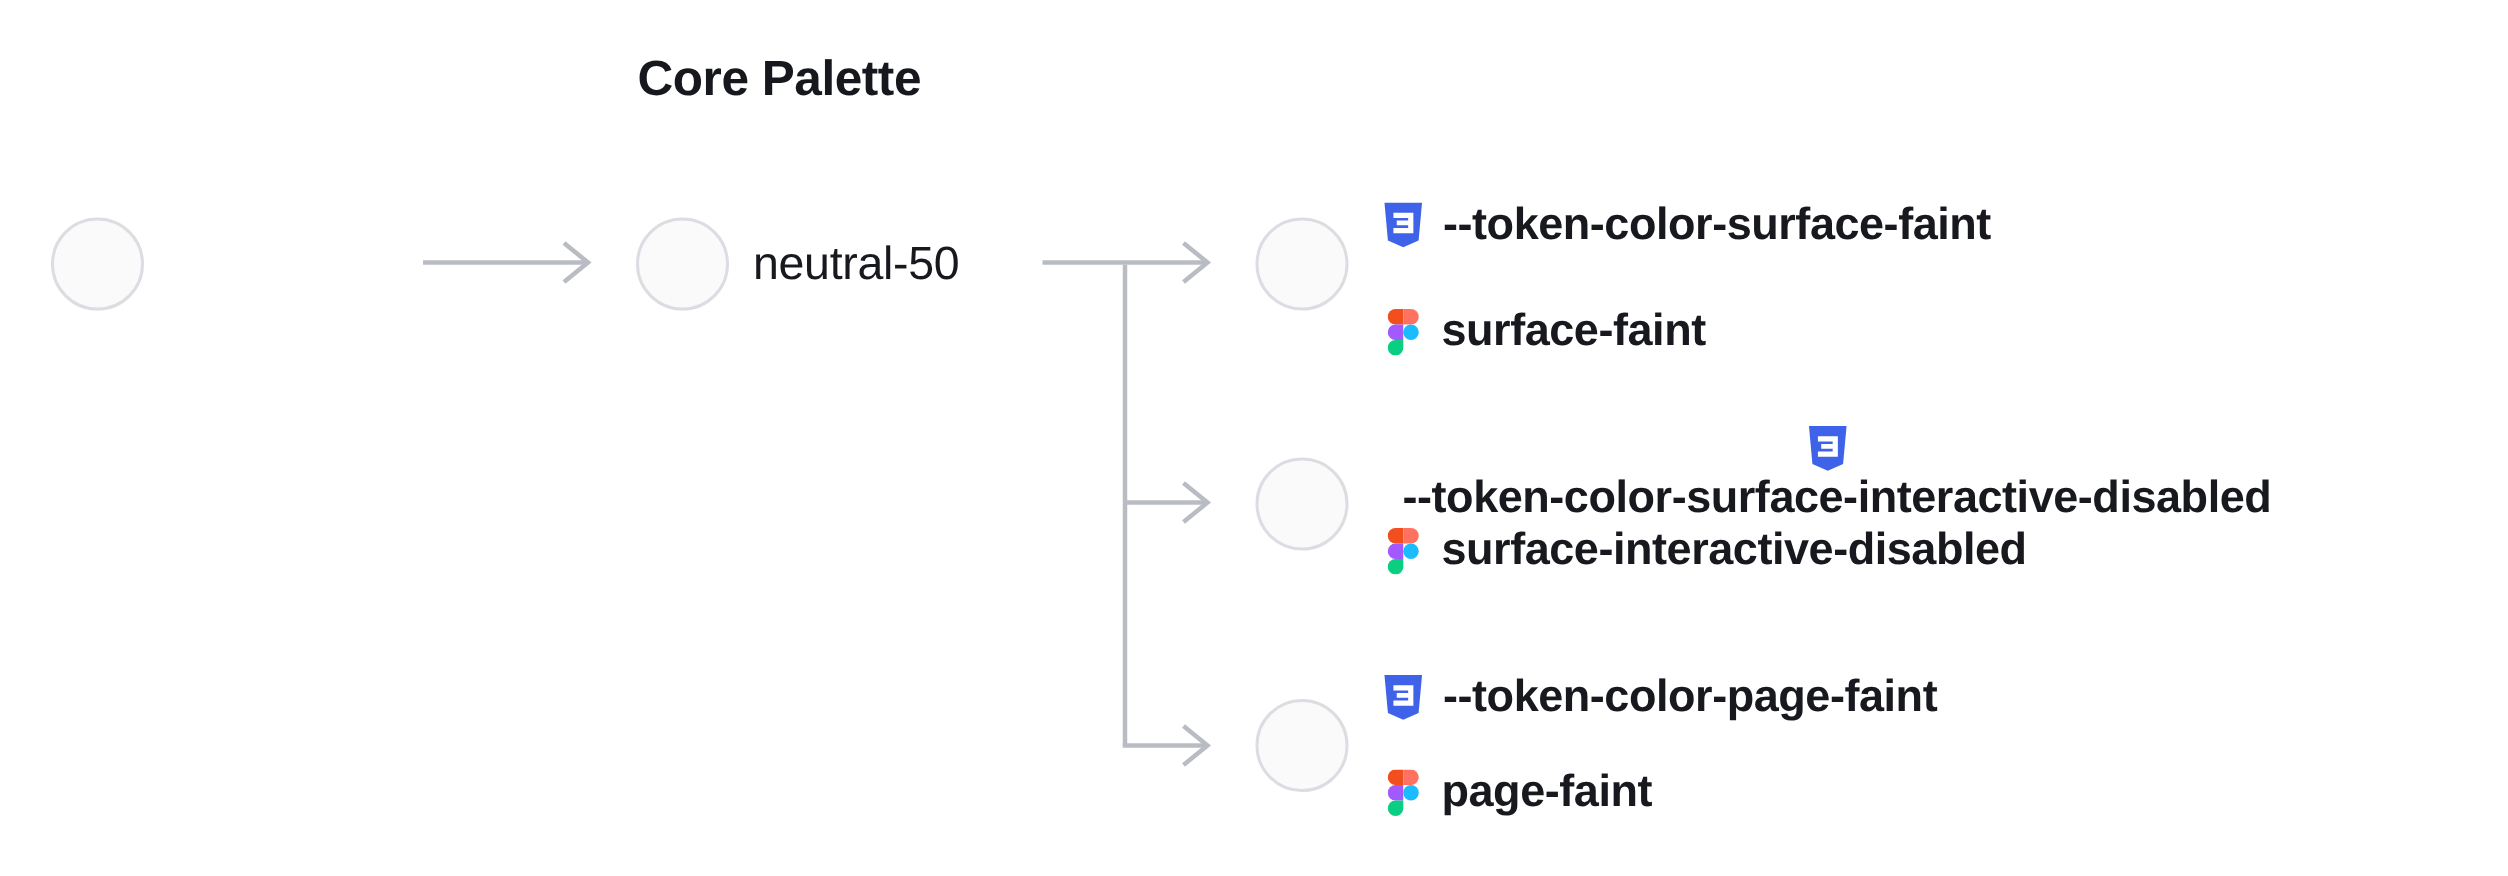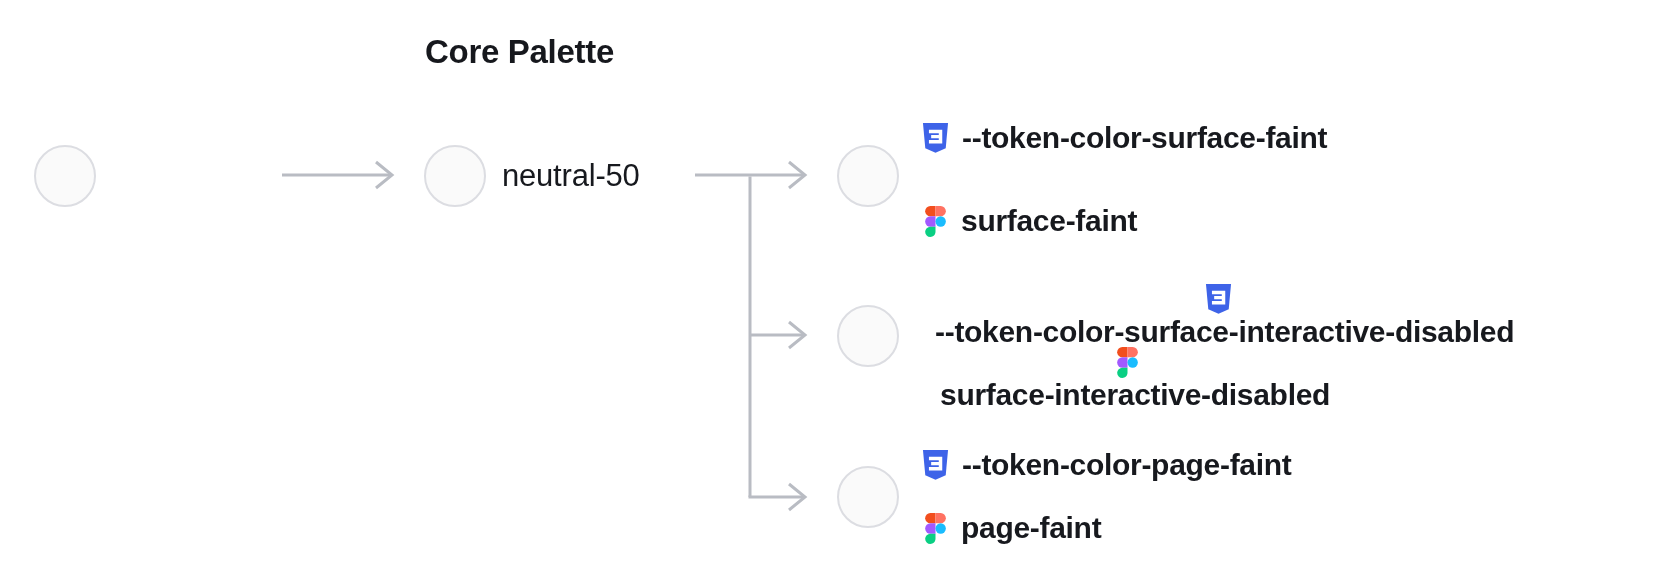--- a/index.html
+++ b/index.html
@@ -79,25 +79,25 @@
     stroke-width: 3;
     fill: none;
     stroke-linecap: butt;
     stroke-linejoin: miter;
   }
 
   
   #sem-swatch-0 { left: 837px; top: 145px; }
   #sem-swatch-1 { left: 837px; top: 305px; }
   #sem-swatch-2 { left: 837px; top: 466px; }
-  #css-line-0   { left: 922px; top: 118px; align-items: center; }
+  #css-line-0   { left: 922px; top: 130px; align-items: center; }
   #css-line-1   { left: 922px; top: 284px; flex-direction: column; }
   #css-line-2   { left: 922px; top: 445px; }
   #figma-line-0 { left: 925px; top: 201px; }
-  #figma-line-1 { left: 925px; top: 347px; flex-direction: column; }
+  #figma-line-1 { left: 925px; top: 347px; }
   #figma-line-2 { left: 925px; top: 508px; }
 </style>
 </head>
 <body>
 
 <div class="canvas">
 
   <div id="heading-core" class="col-heading">Core Palette</div>
 
   <svg id="connector-layer" viewBox="0 0 1672 584" xmlns="http://www.w3.org/2000/svg">

